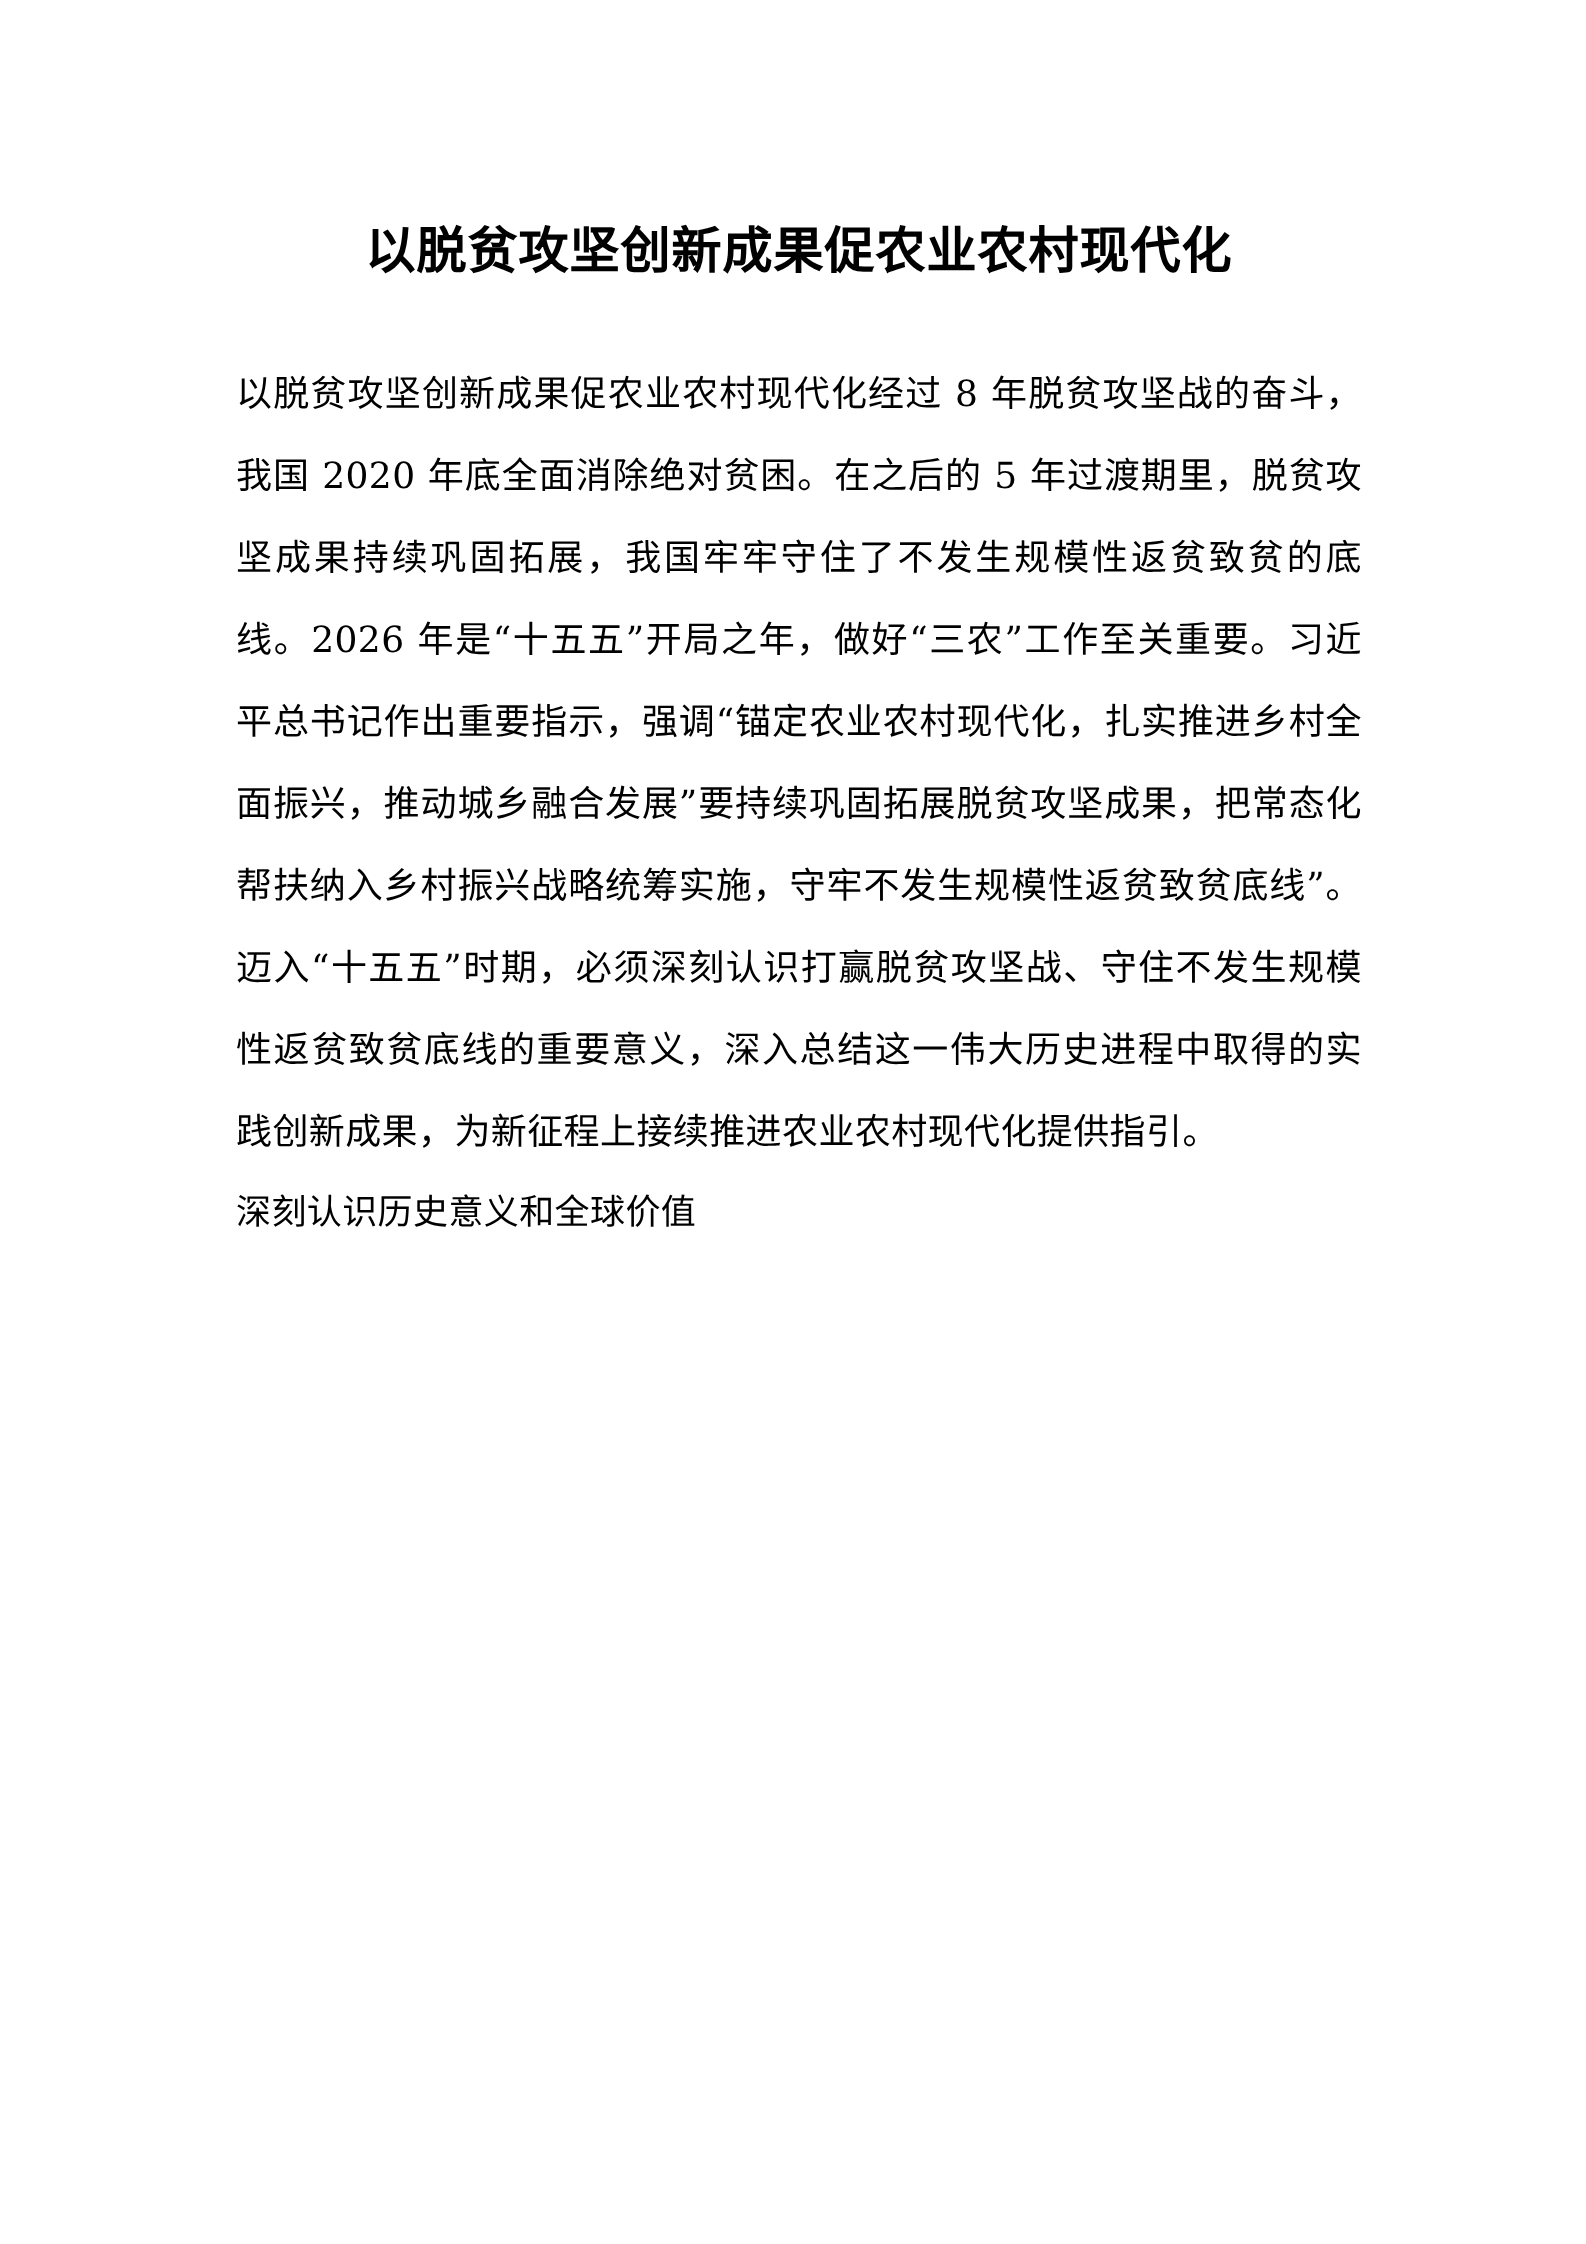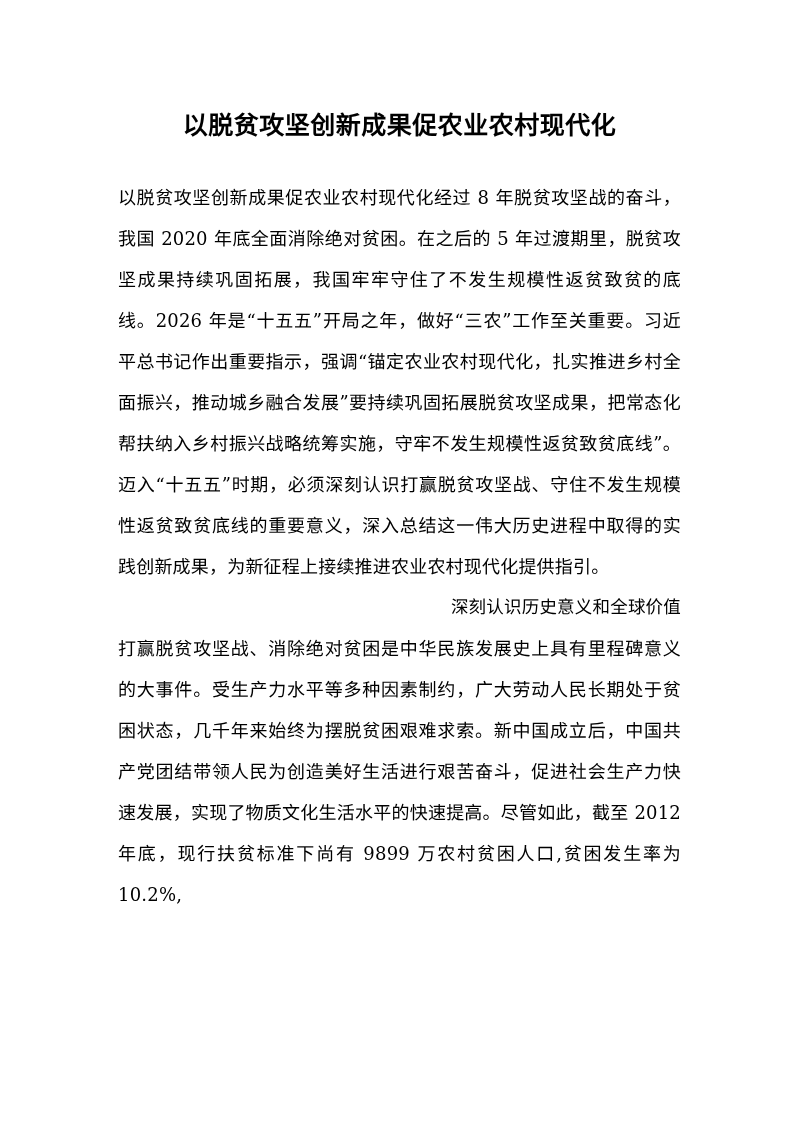--- a/index.html
+++ b/index.html
@@ -35,29 +35,28 @@
     font-size: 18px;
     line-height: 41px;
     text-align: justify;
     text-justify: inter-ideograph;
     margin: 0;
     letter-spacing: 0.2px;
   }
   .subhead {
     font-size: 17.5px;
     line-height: 41px;
-    text-align: right;
+    text-align: left;
     margin: 0;
     letter-spacing: 0.2px;
   }
 </style>
 </head>
 <body>
 
 <div class="page">
   <h1 class="doc-title">以脱贫攻坚创新成果促农业农村现代化</h1>
 
   <p class="para">以脱贫攻坚创新成果促农业农村现代化经过 8 年脱贫攻坚战的奋斗，我国 2020 年底全面消除绝对贫困。在之后的 5 年过渡期里，脱贫攻坚成果持续巩固拓展，我国牢牢守住了不发生规模性返贫致贫的底线。2026 年是“十五五”开局之年，做好“三农”工作至关重要。习近平总书记作出重要指示，强调“锚定农业农村现代化，扎实推进乡村全面振兴，推动城乡融合发展”要持续巩固拓展脱贫攻坚成果，把常态化帮扶纳入乡村振兴战略统筹实施，守牢不发生规模性返贫致贫底线”。迈入“十五五”时期，必须深刻认识打赢脱贫攻坚战、守住不发生规模性返贫致贫底线的重要意义，深入总结这一伟大历史进程中取得的实践创新成果，为新征程上接续推进农业农村现代化提供指引。</p>
 
   <p class="subhead">深刻认识历史意义和全球价值</p>
 
-  <p class="para">打赢脱贫攻坚战、消除绝对贫困是中华民族发展史上具有里程碑意义的大事件。受生产力水平等多种因素制约，广大劳动人民长期处于贫困状态，几千年来始终为摆脱贫困艰难求索。新中国成立后，中国共产党团结带领人民为创造美好生活进行艰苦奋斗，促进社会生产力快速发展，实现了物质文化生活水平的快速提高。尽管如此，截至 2012 年底，现行扶贫标准下尚有 9899 万农村贫困人口,贫困发生率为 10.2%,</p>
 </div>
 
 </body></html>

